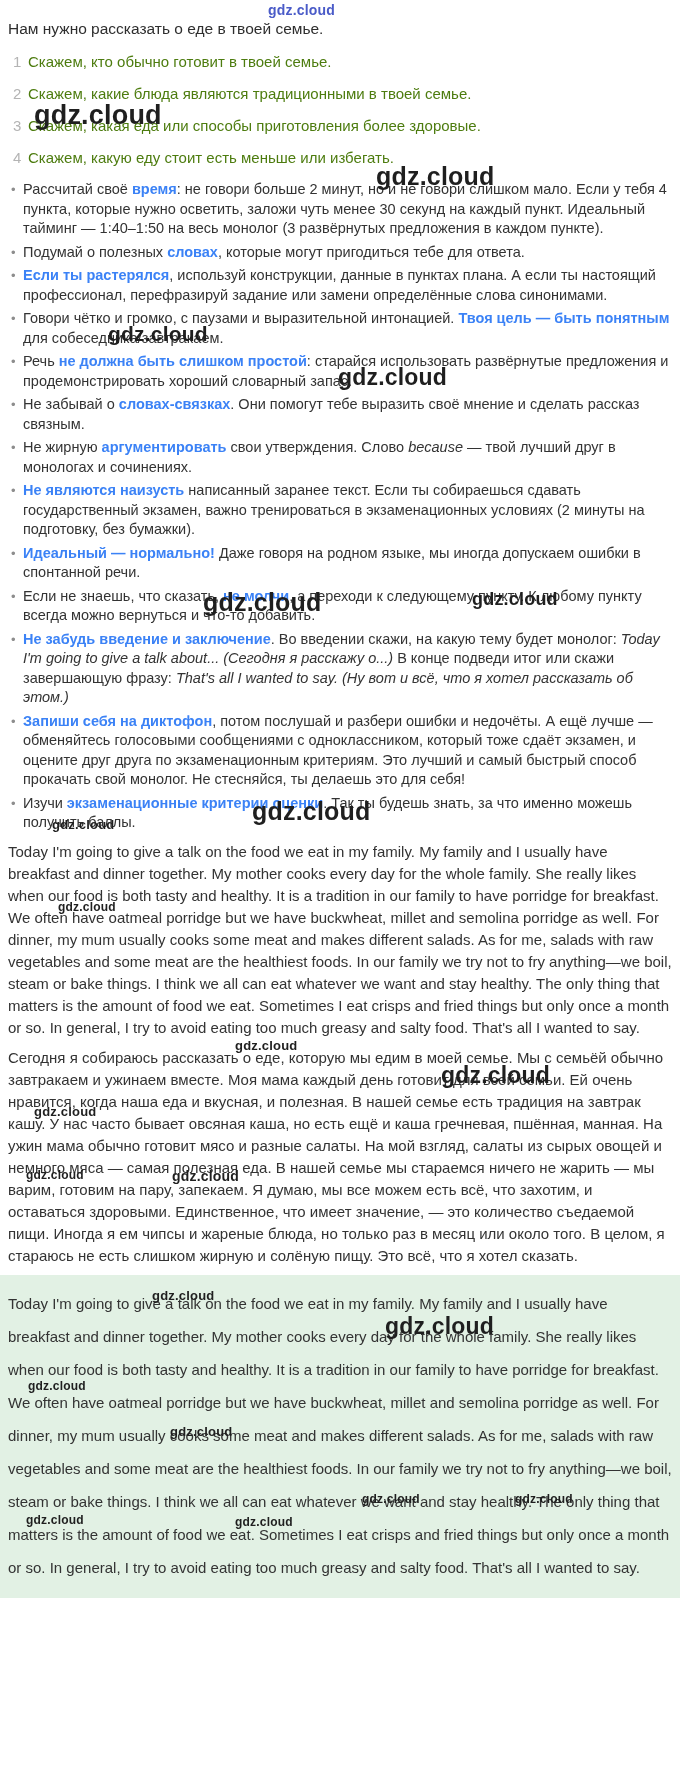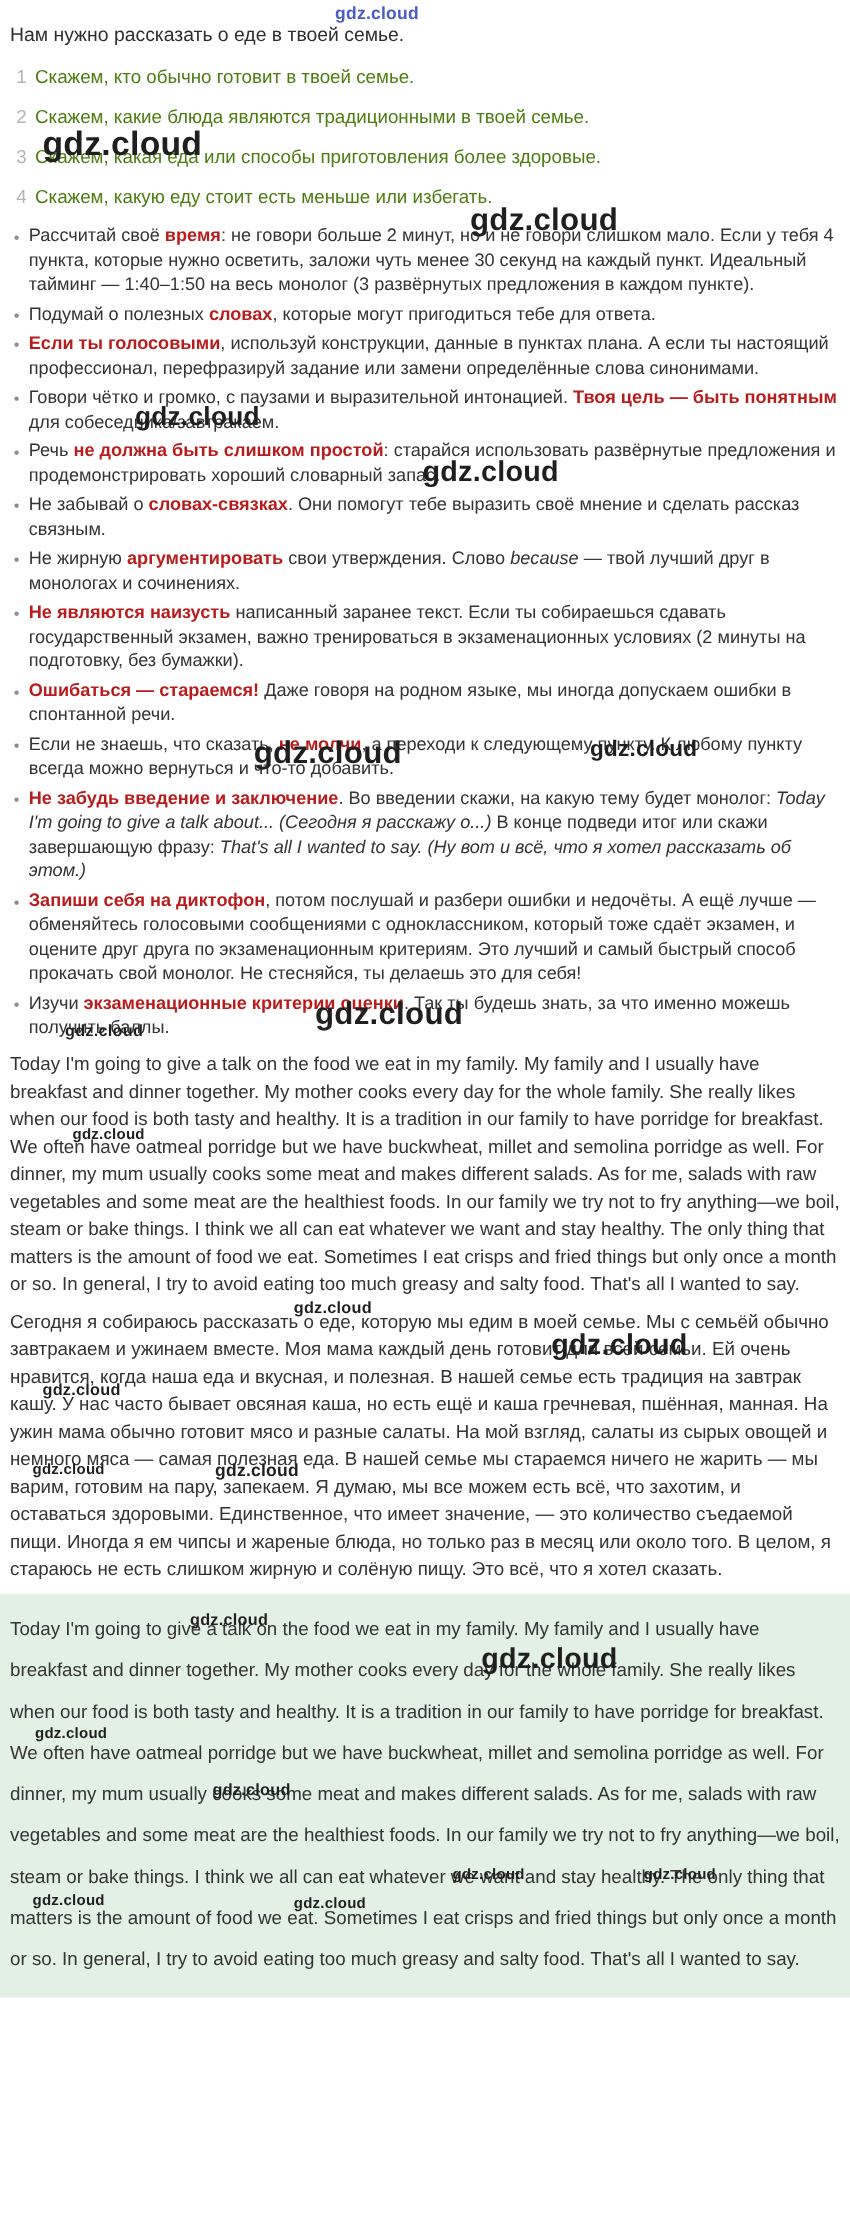--- a/index.html
+++ b/index.html
@@ -17,21 +17,21 @@
 
   .plan { }
   .plan-item { display:flex; margin:12px 0; font-size:15px; line-height:20px; }
   .plan-num { flex:0 0 20px; padding-left:5px; color:#b4b4b4; }
   .plan-text { flex:1; color:#4d7c0f; }
 
   .tips { margin-top:12px; }
   .tip { display:flex; font-size:14.5px; line-height:19.5px; margin-bottom:4px; }
   .bullet { flex:0 0 15px; padding-left:3px; color:#8d8d8d; font-size:13px; }
   .tip-text { flex:1; }
-  .bold { font-weight:bold; color:#b91c1c; }
+  .bold { font-weight:bold; color:#3b82f6; }
   .italic { font-style:italic;margin-top:28px; }
 
   .para { font-size:15px; line-height:22px; margin:8px 0; color:#333333; }
 
   .highlight {
     margin:8px -8px 0 -8px;
     padding:12px 8px 14px 8px;
     font-size:15px;
     line-height:33px;
     background:#e2f1e4;
@@ -77,21 +77,21 @@
       <div class="tip">
         <span class="bullet">•</span>
         <span class="tip-text"><span>Рассчитай своё </span><span class="bold">время</span><span>: не говори больше 2 минут, но и не говори слишком мало. Если у тебя 4 пункта, которые нужно осветить, заложи чуть менее 30 секунд на каждый пункт. Идеальный тайминг — 1:40–1:50 на весь монолог (3 развёрнутых предложения в каждом пункте).</span></span>
       </div>
       <div class="tip">
         <span class="bullet">•</span>
         <span class="tip-text"><span>Подумай о полезных </span><span class="bold">словах</span><span>, которые могут пригодиться тебе для ответа.</span></span>
       </div>
       <div class="tip">
         <span class="bullet">•</span>
-        <span class="tip-text"><span class="bold">Если ты голосовыми</span><span>, используй конструкции, данные в пунктах плана. А если ты настоящий профессионал, перефразируй задание или замени определённые слова синонимами.</span></span>
+        <span class="tip-text"><span class="bold">Если ты растерялся</span><span>, используй конструкции, данные в пунктах плана. А если ты настоящий профессионал, перефразируй задание или замени определённые слова синонимами.</span></span>
       </div>
       <div class="tip">
         <span class="bullet">•</span>
         <span class="tip-text"><span>Говори чётко и громко, с паузами и выразительной интонацией. </span><span class="bold">Твоя цель — быть понятным</span><span> для собеседника/завтракаем.</span></span>
       </div>
       <div class="tip">
         <span class="bullet">•</span>
         <span class="tip-text"><span>Речь </span><span class="bold">не должна быть слишком простой</span><span>: старайся использовать развёрнутые предложения и продемонстрировать хороший словарный запас.</span></span>
       </div>
       <div class="tip">
@@ -101,21 +101,21 @@
       <div class="tip">
         <span class="bullet">•</span>
         <span class="tip-text"><span>Не жирную </span><span class="bold">аргументировать</span><span> свои утверждения. Слово </span><span class="italic">because</span><span> — твой лучший друг в монологах и сочинениях.</span></span>
       </div>
       <div class="tip">
         <span class="bullet">•</span>
         <span class="tip-text"><span class="bold">Не являются наизусть</span><span> написанный заранее текст. Если ты собираешься сдавать государственный экзамен, важно тренироваться в экзаменационных условиях (2 минуты на подготовку, без бумажки).</span></span>
       </div>
       <div class="tip">
         <span class="bullet">•</span>
-        <span class="tip-text"><span class="bold">Ошибаться — стараемся!</span><span> Даже говоря на родном языке, мы иногда допускаем ошибки в спонтанной речи.</span></span>
+        <span class="tip-text"><span class="bold">Идеальный — нормально!</span><span> Даже говоря на родном языке, мы иногда допускаем ошибки в спонтанной речи.</span></span>
       </div>
       <div class="tip">
         <span class="bullet">•</span>
         <span class="tip-text"><span>Если не знаешь, что сказать, </span><span class="bold">не молчи</span><span>, а переходи к следующему пункту. К любому пункту всегда можно вернуться и что-то добавить.</span></span>
       </div>
       <div class="tip">
         <span class="bullet">•</span>
         <span class="tip-text"><span class="bold">Не забудь введение и заключение</span><span>. Во введении скажи, на какую тему будет монолог: </span><span class="italic">Today I'm going to give a talk about... (Сегодня я расскажу о...)</span><span> В конце подведи итог или скажи завершающую фразу: </span><span class="italic">That's all I wanted to say. (Ну вот и всё, что я хотел рассказать об этом.)</span></span>
       </div>
       <div class="tip">

